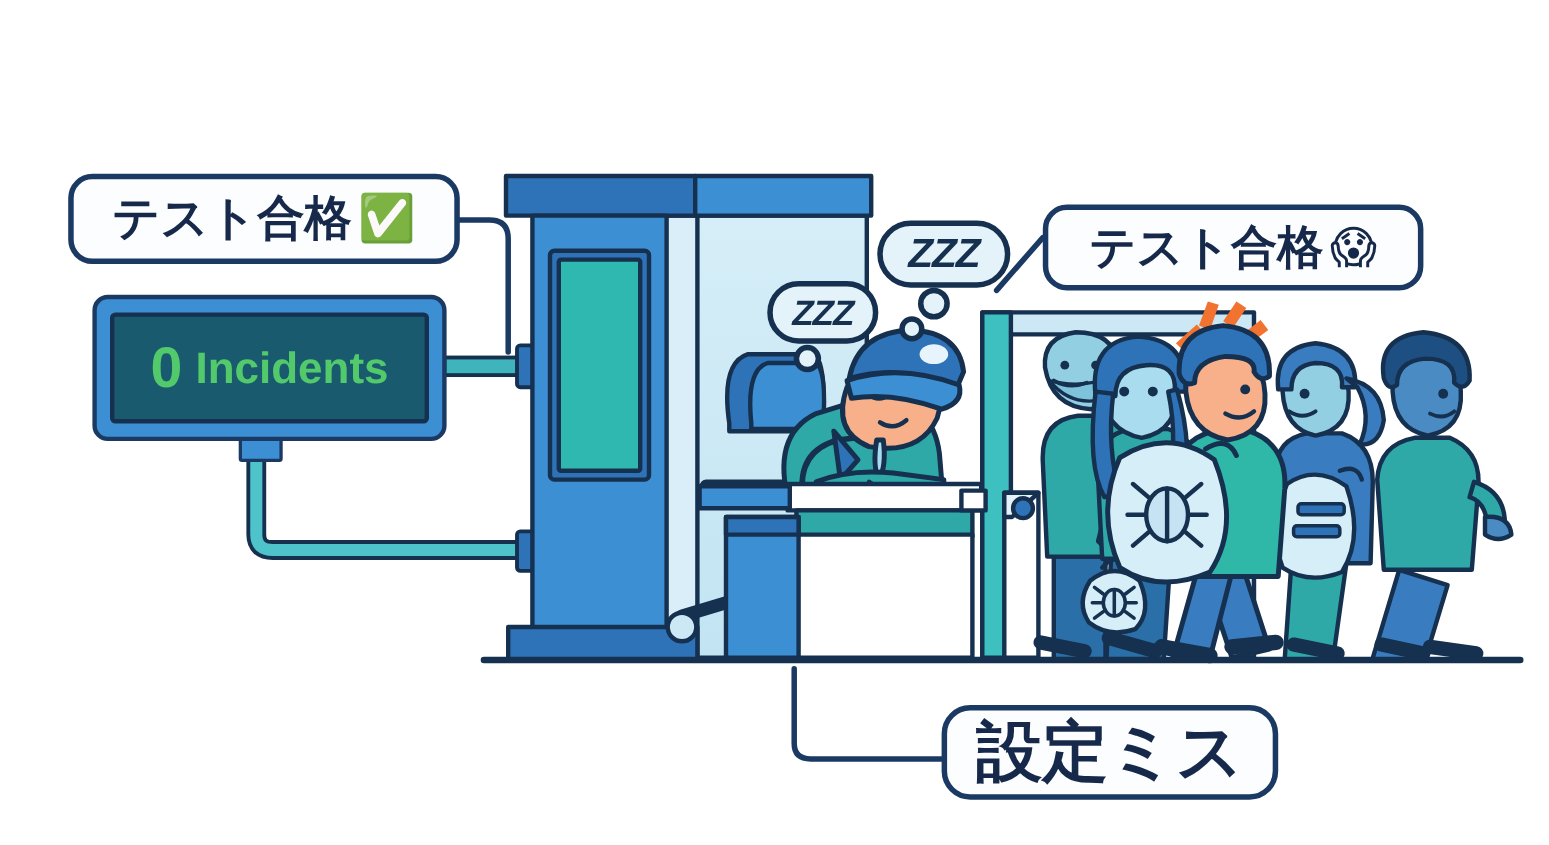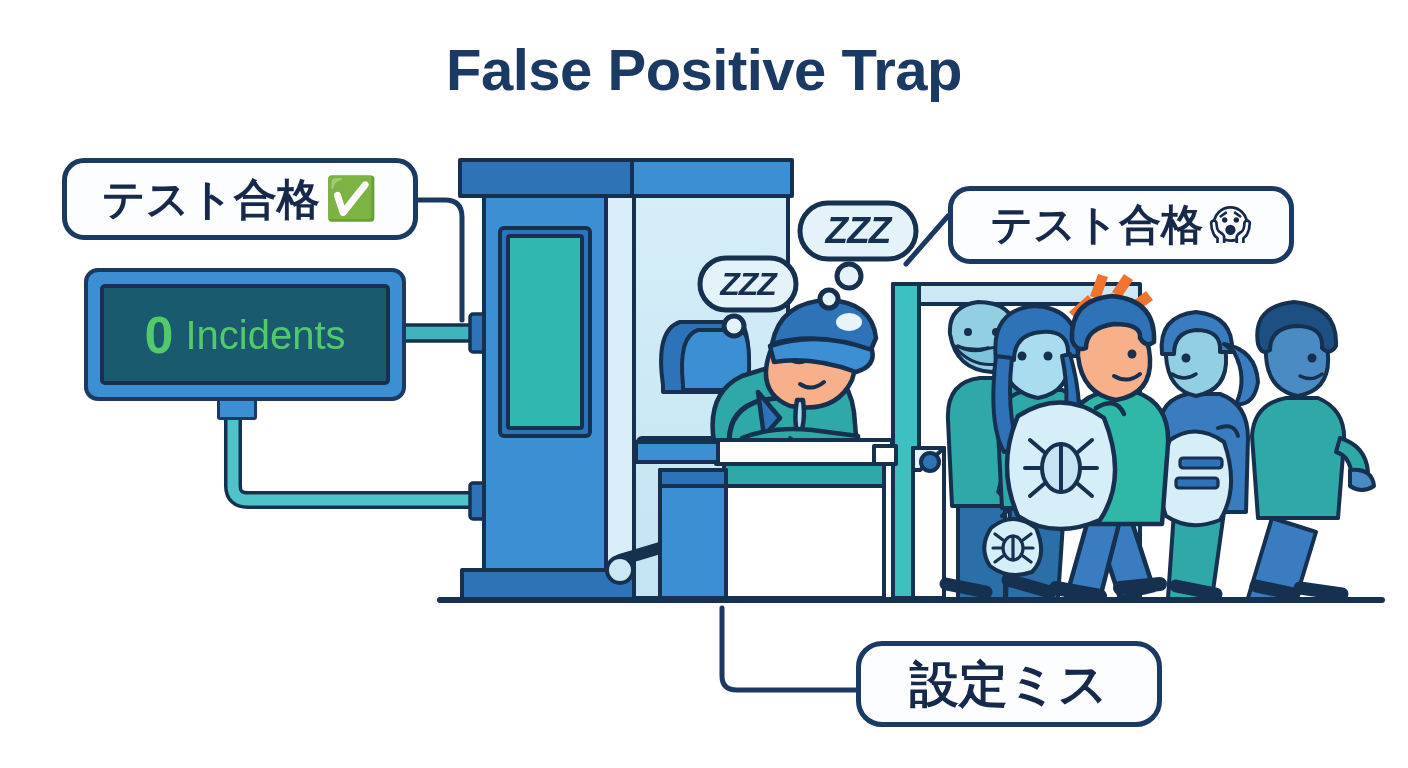--- a/index.html
+++ b/index.html
@@ -58,21 +58,21 @@
   #callout-test-pass .cemoji { font-size: 42px; }
 
   #callout-rule-ignore {
     left: 948px; top: 186px; width: 346px; height: 78px;
     font-size: 42px;
   }
   #callout-rule-ignore .cemoji { font-size: 41px; }
 
   #callout-config-mistake {
     left: 856px; top: 641px; width: 306px; height: 86px;
-    font-size: 49px;
+    font-size: 60px;
     border-radius: 26px;
   }
 
   
   svg.layer {
     position: absolute;
     left: 0; top: 0;
     width: 1408px; height: 768px;
     overflow: visible;
   }
@@ -96,21 +96,21 @@
     display: flex;
     align-items: center;
     justify-content: center;
     gap: 12px;
   }
   #board-zero {
     font-size: 52px; font-weight: bold; color: #52C96B;
     line-height: 1;
   }
   #board-label {
-    font-size: 40px; font-weight: normal; color: #52C96B;
+    font-size: 40px; font-weight: bold; color: #52C96B;
     line-height: 1;
   }
   #board-neck {
     position: absolute;
     left: 217px; top: 398px;
     width: 34px; height: 16px;
     background: #3D8FD4;
     border: 3px solid #1B3A63;
     border-radius: 3px;
   }
@@ -119,21 +119,20 @@
     position: absolute;
     box-sizing: border-box;
     font-style: italic;
   }
 </style>
 </head>
 <body>
 
 <div id="stage">
 
-  <div id="page-title">False Positive Trap</div>
 
   <svg class="layer" viewBox="0 0 1408 768" xmlns="http://www.w3.org/2000/svg">
     <g fill="none" stroke="#1B3A63" stroke-width="5" stroke-linecap="round">
 
       <path d="M410 200 H 445 Q 462 200 462 217 V 320"></path>
 
       <path d="M948 216 L 906 264"></path>
 
       <path d="M722 608 V 676 Q 722 690 737 690 H 856"></path>
     </g>

